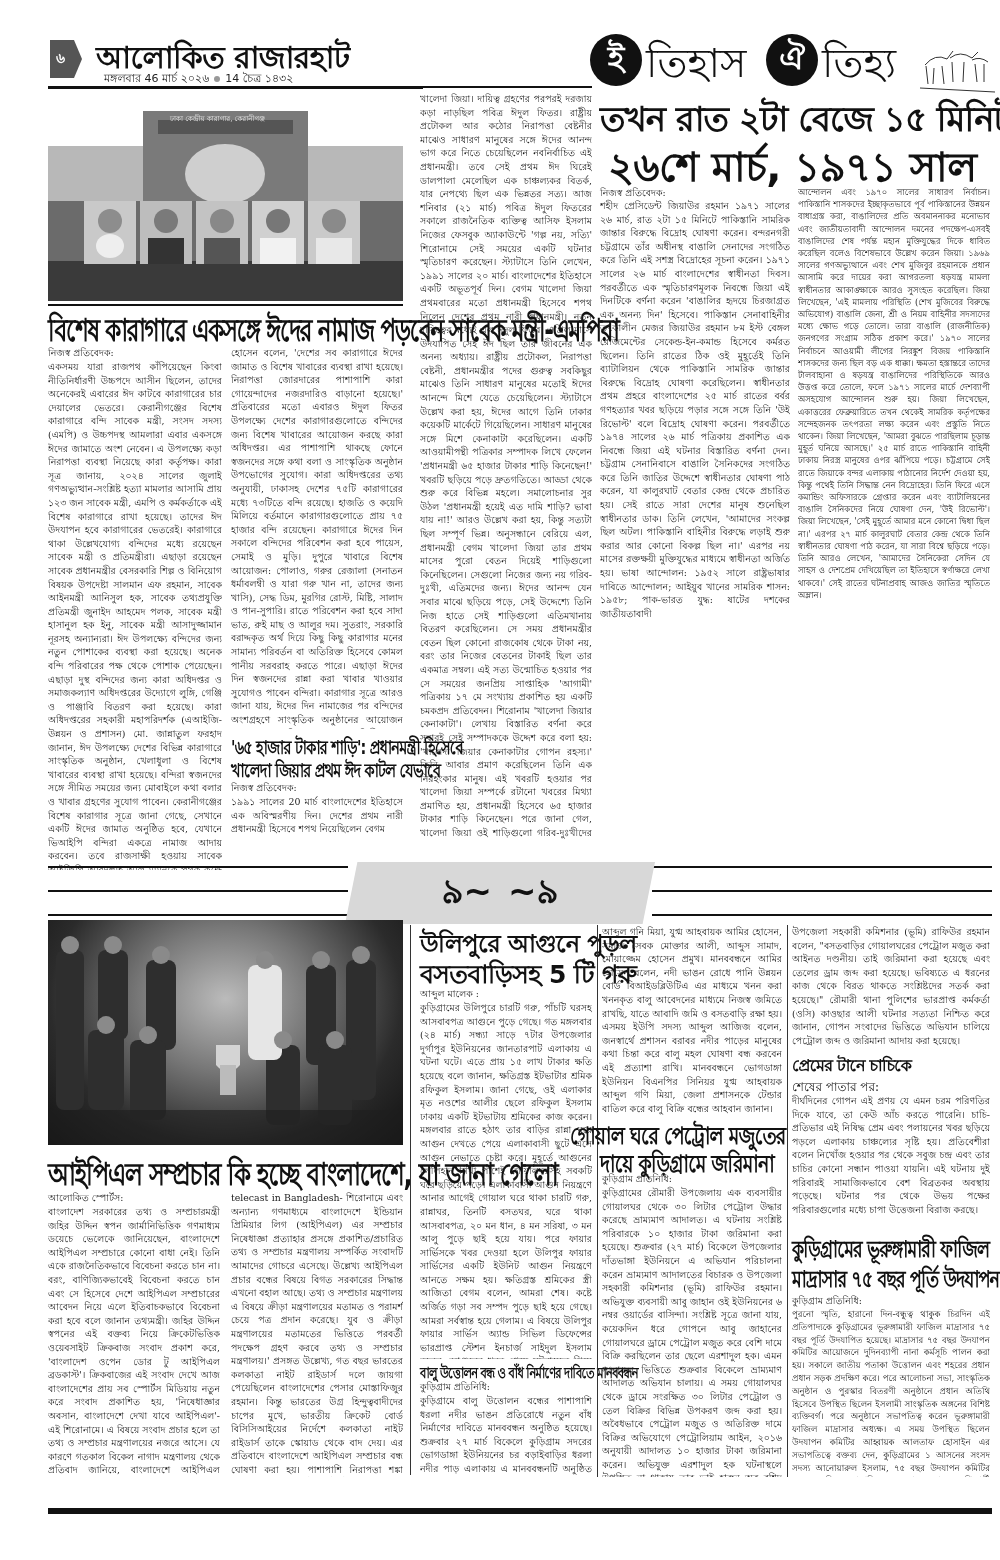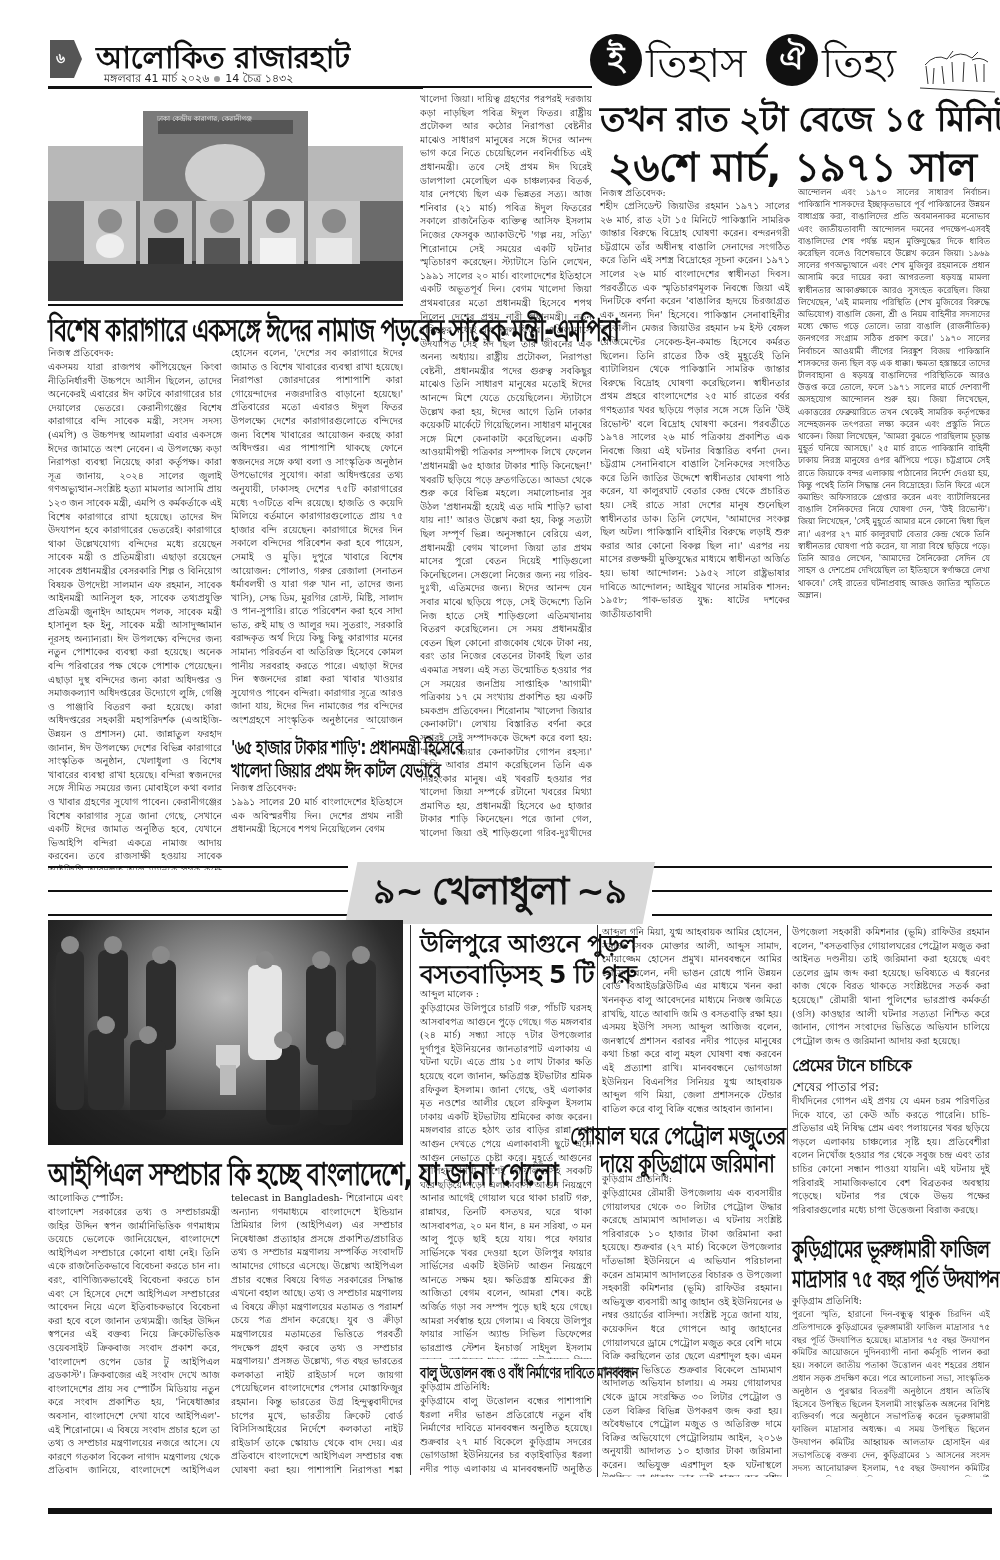--- a/index.html
+++ b/index.html
@@ -42,21 +42,21 @@
   .lines-l div, .lines-r div { height: 2px; background: #111; }
 </style>
 </head>
 <body>
 
 <div class="abs page-tab">
     <span>৬</span>
   </div>
 <div class="abs paper-name">আলোকিত রাজারহাট</div>
 <div class="abs paper-date">
-  <span>মঙ্গলবার 41 মার্চ ২০২৬</span><span class="dot"></span><span>14 চৈত্র ১৪৩২</span>
+  <span>মঙ্গলবার 46 মার্চ ২০২৬</span><span class="dot"></span><span>14 চৈত্র ১৪৩২</span>
 </div>
 <div class="abs masthead-rule"></div>
 
 <div class="abs photo photo-building">
   <svg width="355" height="195" viewBox="0 0 355 195">
     <rect x="0" y="0" width="355" height="195" fill="#fff"></rect>
     <rect x="0" y="55" width="355" height="140" fill="#8a8a8a"></rect>
     <rect x="0" y="40" width="110" height="60" fill="#b8b8b8"></rect>
     <rect x="245" y="40" width="110" height="60" fill="#b8b8b8"></rect>
     <rect x="95" y="5" width="165" height="95" fill="#7a7a7a"></rect>
@@ -75,21 +75,21 @@
       <circle cx="118" cy="115" r="12" fill="#7a7a7a"></circle>
         <rect x="100" y="132" width="36" height="26" fill="#333"></rect>
       <circle cx="174" cy="115" r="12" fill="#888"></circle>
         <rect x="156" y="132" width="36" height="26" fill="#555"></rect>
       <circle cx="230" cy="115" r="12" fill="#777"></circle>
         <rect x="212" y="132" width="36" height="26" fill="#f2f2f2"></rect>
       <circle cx="286" cy="115" r="12" fill="#8a8a8a"></circle>
         <rect x="268" y="132" width="36" height="26" fill="#e8e8e8"></rect>
     </g>
   </svg>
-  <div class="abs" style="left:109px; top:7px; font-size:7px; color:#eee;">ঢাকা কেন্দ্রীয় কারাগার, কেরানীগঞ্জ</div>
+  <div class="abs" style="left:122px; top:7px; font-size:7px; color:#eee;">ঢাকা কেন্দ্রীয় কারাগার, কেরানীগঞ্জ</div>
 </div>
 
 <div class="abs hr" style="left:48px; top:304px; width:355px;"></div>
 
 <div class="abs headline-big" style="left:48px; top:306px; font-size:23px; letter-spacing:-1.4px; transform:scaleY(1.35); transform-origin:top left;">বিশেষ কারাগারে একসঙ্গে ঈদের নামাজ পড়বেন সাবেক মন্ত্রী-এমপিরা</div>
 <div class="abs byline" style="left:48px; top:346px; width:174px;">নিজস্ব প্রতিবেদক:</div>
 <div class="abs body-text" style="left:48px; top:360px; width:174px; height:510px;">একসময় যারা রাজপথ কাঁপিয়েছেন কিংবা নীতিনির্ধারণী উচ্চপদে আসীন ছিলেন, তাদের অনেকেরই এবারের ঈদ কাটবে কারাগারের চার দেয়ালের ভেতরে। কেরানীগঞ্জের বিশেষ কারাগারে বন্দি সাবেক মন্ত্রী, সংসদ সদস্য (এমপি) ও উচ্চপদস্থ আমলারা এবার একসঙ্গে ঈদের জামাতে অংশ নেবেন। এ উপলক্ষ্যে কড়া নিরাপত্তা ব্যবস্থা নিয়েছে কারা কর্তৃপক্ষ। কারা সূত্র জানায়, ২০২৪ সালের জুলাই গণঅভ্যুত্থান-সংশ্লিষ্ট হত্যা মামলার আসামি প্রায় ১২৩ জন সাবেক মন্ত্রী, এমপি ও কর্মকর্তাকে এই বিশেষ কারাগারে রাখা হয়েছে। তাদের ঈদ উদযাপন হবে কারাগারের ভেতরেই। কারাগারে থাকা উল্লেখযোগ্য বন্দিদের মধ্যে রয়েছেন সাবেক মন্ত্রী ও প্রতিমন্ত্রীরা। এছাড়া রয়েছেন সাবেক প্রধানমন্ত্রীর বেসরকারি শিল্প ও বিনিয়োগ বিষয়ক উপদেষ্টা সালমান এফ রহমান, সাবেক আইনমন্ত্রী আনিসুল হক, সাবেক তথ্যপ্রযুক্তি প্রতিমন্ত্রী জুনাইদ আহমেদ পলক, সাবেক মন্ত্রী হাসানুল হক ইনু, সাবেক মন্ত্রী আসাদুজ্জামান নূরসহ অন্যান্যরা। ঈদ উপলক্ষ্যে বন্দিদের জন্য নতুন পোশাকের ব্যবস্থা করা হয়েছে। অনেক বন্দি পরিবারের পক্ষ থেকে পোশাক পেয়েছেন। এছাড়া দুস্থ বন্দিদের জন্য কারা অধিদপ্তর ও সমাজকল্যাণ অধিদপ্তরের উদ্যোগে লুঙ্গি, গেঞ্জি ও পাঞ্জাবি বিতরণ করা হয়েছে। কারা অধিদপ্তরের সহকারী মহাপরিদর্শক (এআইজি-উন্নয়ন ও প্রশাসন) মো. জান্নাতুল ফরহাদ জানান, ঈদ উপলক্ষ্যে দেশের বিভিন্ন কারাগারে সাংস্কৃতিক অনুষ্ঠান, খেলাধুলা ও বিশেষ খাবারের ব্যবস্থা রাখা হয়েছে। বন্দিরা স্বজনদের সঙ্গে সীমিত সময়ের জন্য মোবাইলে কথা বলার ও খাবার গ্রহণের সুযোগ পাবেন। কেরানীগঞ্জের বিশেষ কারাগার সূত্রে জানা গেছে, সেখানে একটি ঈদের জামাত অনুষ্ঠিত হবে, যেখানে ভিআইপি বন্দিরা একত্রে নামাজ আদায় করবেন। তবে রাজসাক্ষী হওয়ায় সাবেক আইজিপি আবদুল্লাহ আল মামুনকে পৃথক কক্ষে রাখা হয়েছে। নিরাপত্তা নিশ্চিত করা সাপেক্ষে তাকে জামাতে অংশগ্রহণের সুযোগ দেওয়া হতে পারে বলে জানিয়েছে কর্তৃপক্ষ। কারা অধিদপ্তরের মহাপরিদর্শক (আইজি প্রিজনস) ব্রিগেডিয়ার জেনারেল সৈয়দ মো. মোতাহের</div>
 <div class="abs body-text" style="left:231px; top:346px; width:172px; height:383px;">হোসেন বলেন, 'দেশের সব কারাগারে ঈদের জামাত ও বিশেষ খাবারের ব্যবস্থা রাখা হয়েছে। নিরাপত্তা জোরদারের পাশাপাশি কারা গোয়েন্দাদের নজরদারিও বাড়ানো হয়েছে।' প্রতিবারের মতো এবারও ঈদুল ফিতর উপলক্ষ্যে দেশের কারাগারগুলোতে বন্দিদের জন্য বিশেষ খাবারের আয়োজন করছে কারা অধিদপ্তর। এর পাশাপাশি থাকছে ফোনে স্বজনদের সঙ্গে কথা বলা ও সাংস্কৃতিক অনুষ্ঠান উপভোগের সুযোগ। কারা অধিদপ্তরের তথ্য অনুযায়ী, ঢাকাসহ দেশের ৭৫টি কারাগারের মধ্যে ৭৩টিতে বন্দি রয়েছে। হাজতি ও কয়েদি মিলিয়ে বর্তমানে কারাগারগুলোতে প্রায় ৭৫ হাজার বন্দি রয়েছেন। কারাগারে ঈদের দিন সকালে বন্দিদের পরিবেশন করা হবে পায়েস, সেমাই ও মুড়ি। দুপুরে খাবারে বিশেষ আয়োজন: পোলাও, গরুর রেজালা (সনাতন ধর্মাবলম্বী ও যারা গরু খান না, তাদের জন্য খাসি), সেদ্ধ ডিম, মুরগির রোস্ট, মিষ্টি, সালাদ ও পান-সুপারি। রাতে পরিবেশন করা হবে সাদা ভাত, রুই মাছ ও আলুর দম। সুতরাং, সরকারি বরাদ্দকৃত অর্থ দিয়ে কিছু কিছু কারাগার মনের সামান্য পরিবর্তন বা অতিরিক্ত হিসেবে কোমল পানীয় সরবরাহ করতে পারে। এছাড়া ঈদের দিন স্বজনদের রান্না করা খাবার খাওয়ার সুযোগও পাবেন বন্দিরা। কারাগার সূত্রে আরও জানা যায়, ঈদের দিন নামাজের পর বন্দিদের অংশগ্রহণে সাংস্কৃতিক অনুষ্ঠানের আয়োজন করা হয়েছে। বন্দিদের মধ্যে যারা শিল্পী, তারা সেখানে গান গাইবেন। ঈদের পরদিন অনুষ্ঠিত হবে প্রীতি ফুটবল ম্যাচ। এছাড়া ঈদের তিন দিনের মধ্যে যেকোনো এক দিন স্বজনেরা বন্দিদের সঙ্গে সরাসরি দেখা করার সুযোগ পাবেন।</div>
 
 <div class="abs headline-big" style="left:231px; top:733px; font-size:14.5px; letter-spacing:-0.8px; transform:scaleY(1.3); transform-origin:top left;">'৬৫ হাজার টাকার শাড়ি': প্রধানমন্ত্রী হিসেবে</div>
@@ -125,21 +125,20 @@
     <div></div>
     <div></div>
   </div>
 <div class="abs lines-r" style="left:652px; top:866px; width:340px;">
     <div></div>
     <div></div>
     <div></div>
   </div>
 <div class="abs sports-banner">
   <span class="swirl">৯~</span>
-  <span class="sports-title">খেলাধুলা</span>
   <span class="swirl">~৯</span>
 </div>
 
 <div class="abs photo photo-ipl">
   <svg width="355" height="225" viewBox="0 0 355 225">
     <g fill="#2e2e2e">
       <rect x="8" y="30" width="28" height="160" rx="8"></rect>
       <rect x="50" y="30" width="30" height="90" rx="8"></rect>
       <rect x="98" y="40" width="30" height="90" rx="8"></rect>
       <rect x="40" y="110" width="36" height="80" rx="8"></rect>

